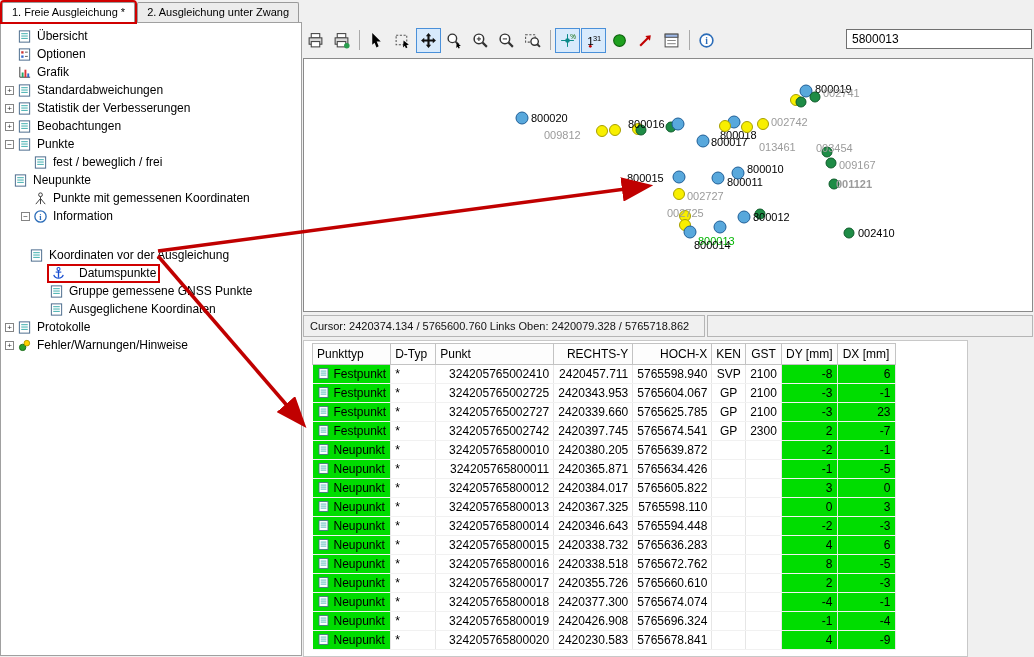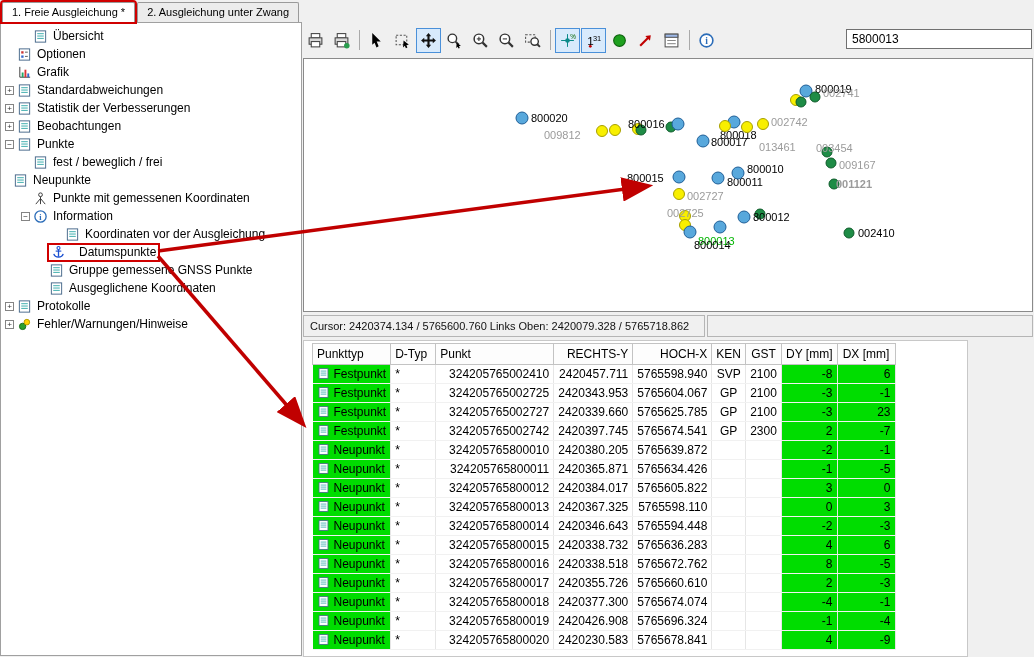--- a/index.html
+++ b/index.html
@@ -62,21 +62,21 @@
 </head>
 <body>
 
 <div id="tab-bar">
     <div class="tab selected red-outline">1. Freie Ausgleichung *</div>
     <div class="tab">2. Ausgleichung unter Zwang</div>
   </div>
 
 <div id="left-panel">
   <div id="tree">
-      <div class="titem" style="padding-left: 20px;">
+      <div class="titem" style="padding-left: 4px;">
         <span class="exp-sp"></span>
         <span class="nohl-wrap">
           <span class="ticon"><svg viewBox="0 0 16 16">
               <rect x="2.5" y="2" width="11" height="12" fill="#fff" stroke="#446688"></rect>
               <line x1="4.5" y1="5" x2="11.5" y2="5" stroke="#33aaaa"></line>
               <line x1="4.5" y1="7.5" x2="11.5" y2="7.5" stroke="#33aaaa"></line>
               <line x1="4.5" y1="10" x2="11.5" y2="10" stroke="#33aaaa"></line>
             </svg></span>
           <span class="tlabel">Übersicht</span>
         </span>
@@ -194,21 +194,21 @@
       <div class="titem" style="padding-left: 20px;">
         <span class="exp">−</span>
         <span class="nohl-wrap">
           <span class="ticon"><svg viewBox="0 0 16 16">
               <circle cx="8" cy="8" r="6" fill="#fff" stroke="#2b6cb8" stroke-width="1.4"></circle>
               <text x="8" y="11.5" font-size="9" font-weight="bold" fill="#2b6cb8" text-anchor="middle" font-family="Liberation Serif,serif">i</text>
             </svg></span>
           <span class="tlabel">Information</span>
         </span>
       </div>
-      <div class="titem" style="padding-left: 52px;">
+      <div class="titem" style="padding-left: 16px; margin-top: 21px;">
         <span class="exp-sp"></span>
         <span class="nohl-wrap">
           <span class="ticon"><svg viewBox="0 0 16 16">
               <rect x="2.5" y="2" width="11" height="12" fill="#fff" stroke="#446688"></rect>
               <line x1="4.5" y1="5" x2="11.5" y2="5" stroke="#33aaaa"></line>
               <line x1="4.5" y1="7.5" x2="11.5" y2="7.5" stroke="#33aaaa"></line>
               <line x1="4.5" y1="10" x2="11.5" y2="10" stroke="#33aaaa"></line>
             </svg></span>
           <span class="tlabel">Koordinaten vor der Ausgleichung</span>
         </span>

